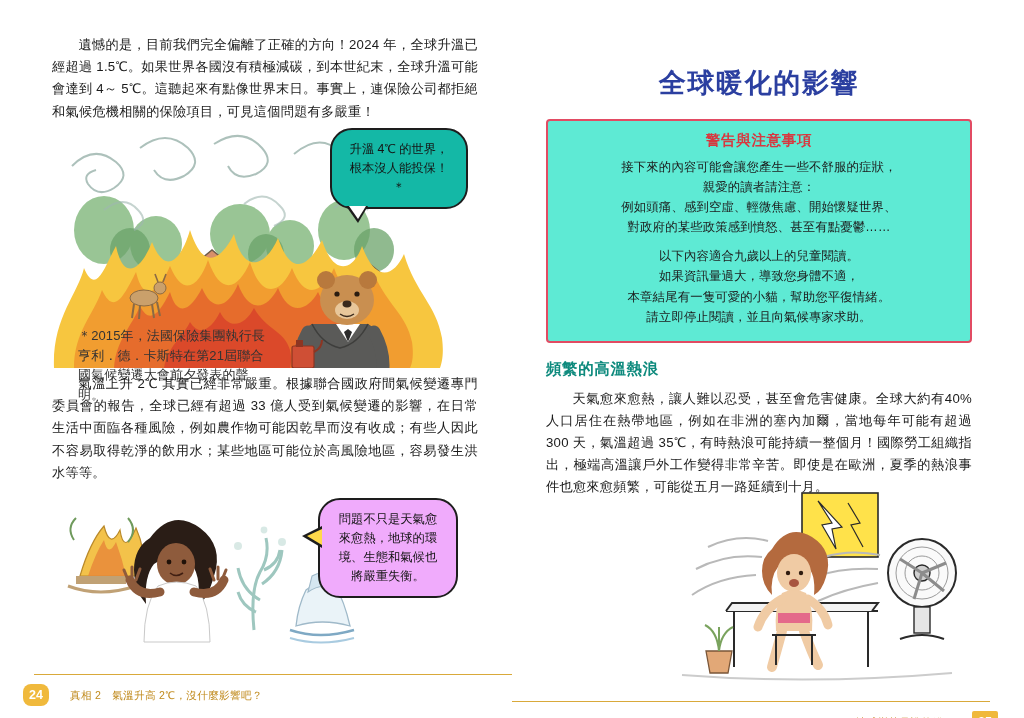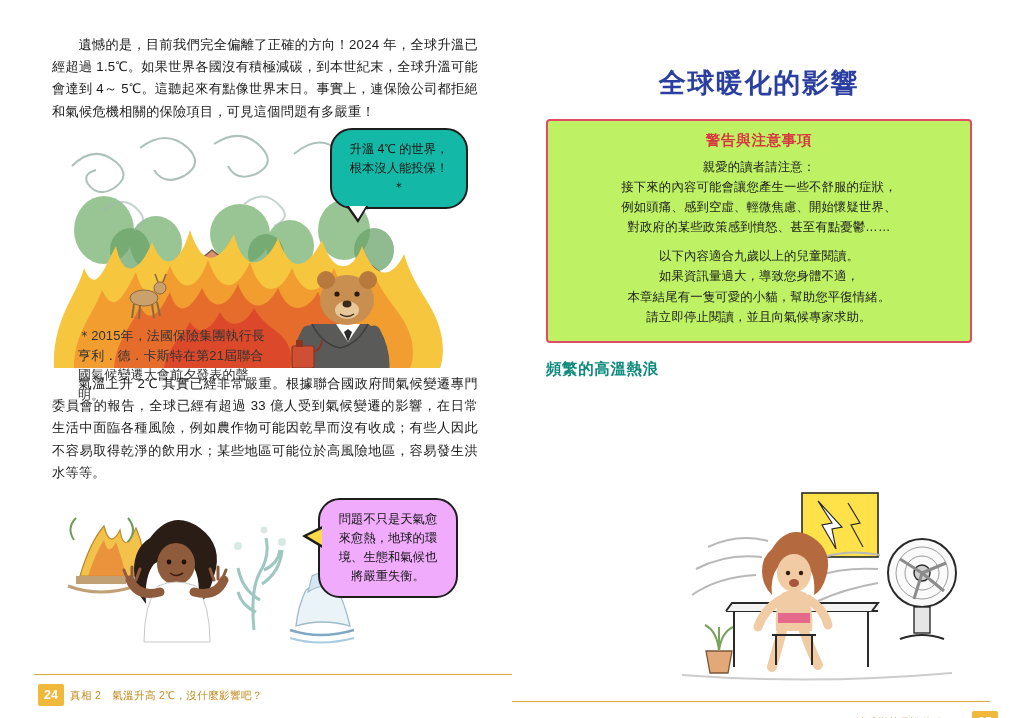--- a/index.html
+++ b/index.html
@@ -56,21 +56,21 @@
     letter-spacing: 0.04em;
     margin: 16px 0 8px 0;
   }
 
   
   .warning-box {
     border: 2.5px solid #e24b63;
     border-radius: 4px;
     padding: 10px 16px 14px 16px;
     box-sizing: border-box;
-    background: #bef264;
+    background: #5eead4;
   }
   .warning-title {
     color: #d8383f;
     font-weight: bold;
     font-size: 14.5px;
     text-align: center;
     letter-spacing: 0.05em;
     margin-bottom: 7px;
   }
   .warning-line {
@@ -300,44 +300,45 @@
     </div>
 
     <div class="bubble yellow" style="left:318px; top:498px; width:140px;">
       <span>問題不只是天氣愈來愈熱，地球的環境、生態和氣候也將嚴重失衡。</span>
       <span class="tail" style="left:-18px; top:26px; border-top:10px solid transparent; border-bottom:12px solid transparent; border-right:20px solid #1d1d1d;"></span>
       <span class="tail-in" style="left:-13px; top:29px; border-top:7px solid transparent; border-bottom:9px solid transparent; border-right:15px solid #ffd94a;"></span>
     </div>
 
     <div class="footer">
       <div class="footer-rule" style="left:34px; right:0;"></div>
-      <div class="page-num" style="left:38px; top:10px;">24</div>
+      <div class="page-num" style="left:23px; top:10px;border-radius:8px;">24</div>
       <div class="footer-text" style="left:70px;">真相 2　氣溫升高 2℃，沒什麼影響吧？</div>
     </div>
   </div>
 
   <div class="page page-right">
 
     <div class="main-heading">全球暖化的影響</div>
 
     <div class="warning-box">
       <div class="warning-title">警告與注意事項</div>
+      <div class="warning-line">接下來的內容可能會讓您產生一些不舒服的症狀，</div>
       <div class="warning-line">親愛的讀者請注意：</div>
-      <div class="warning-line">接下來的內容可能會讓您產生一些不舒服的症狀，</div>
       <div class="warning-line">例如頭痛、感到空虛、輕微焦慮、開始懷疑世界、</div>
       <div class="warning-line">對政府的某些政策感到憤怒、甚至有點憂鬱……</div>
       <div class="warning-gap"></div>
       <div class="warning-line">以下內容適合九歲以上的兒童閱讀。</div>
       <div class="warning-line">如果資訊量過大，導致您身體不適，</div>
       <div class="warning-line">本章結尾有一隻可愛的小貓，幫助您平復情緒。</div>
       <div class="warning-line">請立即停止閱讀，並且向氣候專家求助。</div>
     </div>
 
     <div class="sub-heading">頻繁的高溫熱浪</div>
 
+    <p class="para indent">天氣愈來愈熱，讓人難以忍受，甚至會危害健康。全球大約有40%人口居住在熱帶地區，例如在非洲的塞內加爾，當地每年可能有超過 300 天，氣溫超過 35℃，有時熱浪可能持續一整個月！國際勞工組織指出，極端高溫讓戶外工作變得非常辛苦。即使是在歐洲，夏季的熱浪事件也愈來愈頻繁，可能從五月一路延續到十月。</p>
 
     <div class="illus" style="left:110px; top:462px; width:366px; height:200px;">
       <svg width="366" height="200" viewBox="0 0 366 200">
 
         <g>
           <rect x="180" y="4" width="76" height="64" fill="#ffe24a" stroke="#2a2a2a" stroke-width="1.6"></rect>
           <path d="M196 12 l14 22 l-10 2 l14 24 l-4 -20 l10 -2 z" fill="#ffffff" stroke="#2a2a2a" stroke-width="1.2"></path>
           <path d="M226 14 l12 20 l-9 2 l12 22" fill="none" stroke="#2a2a2a" stroke-width="1.2"></path>
         </g>
 

